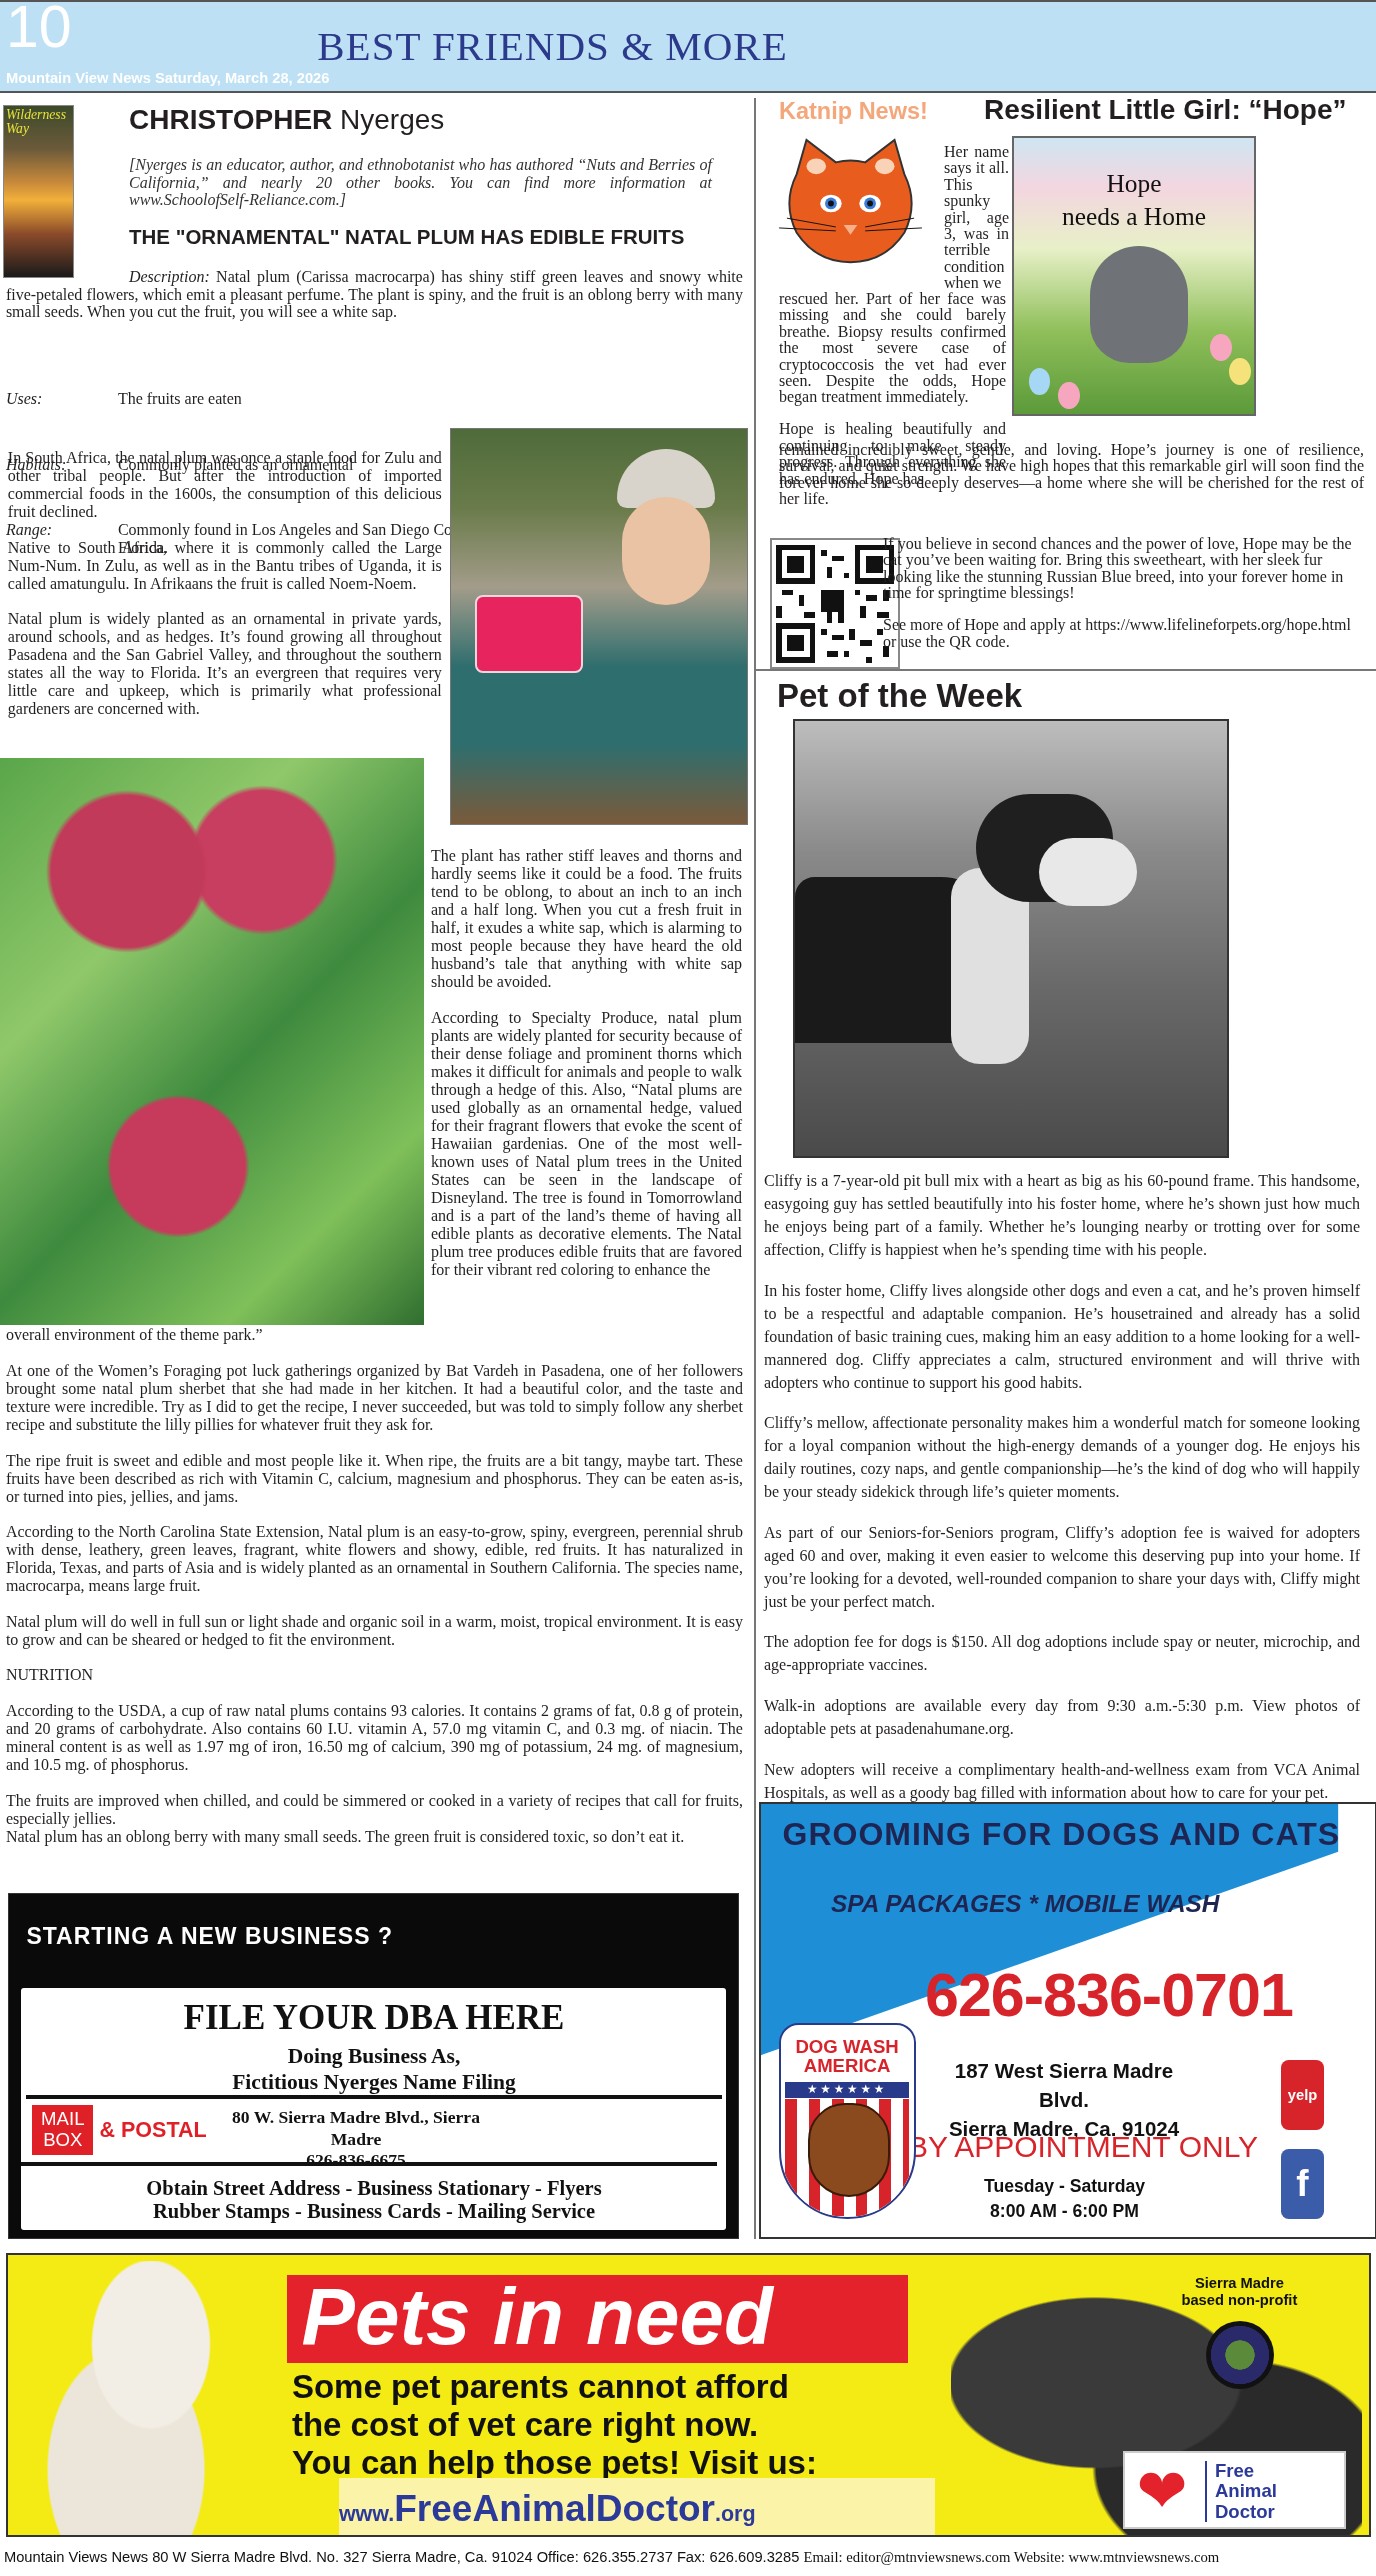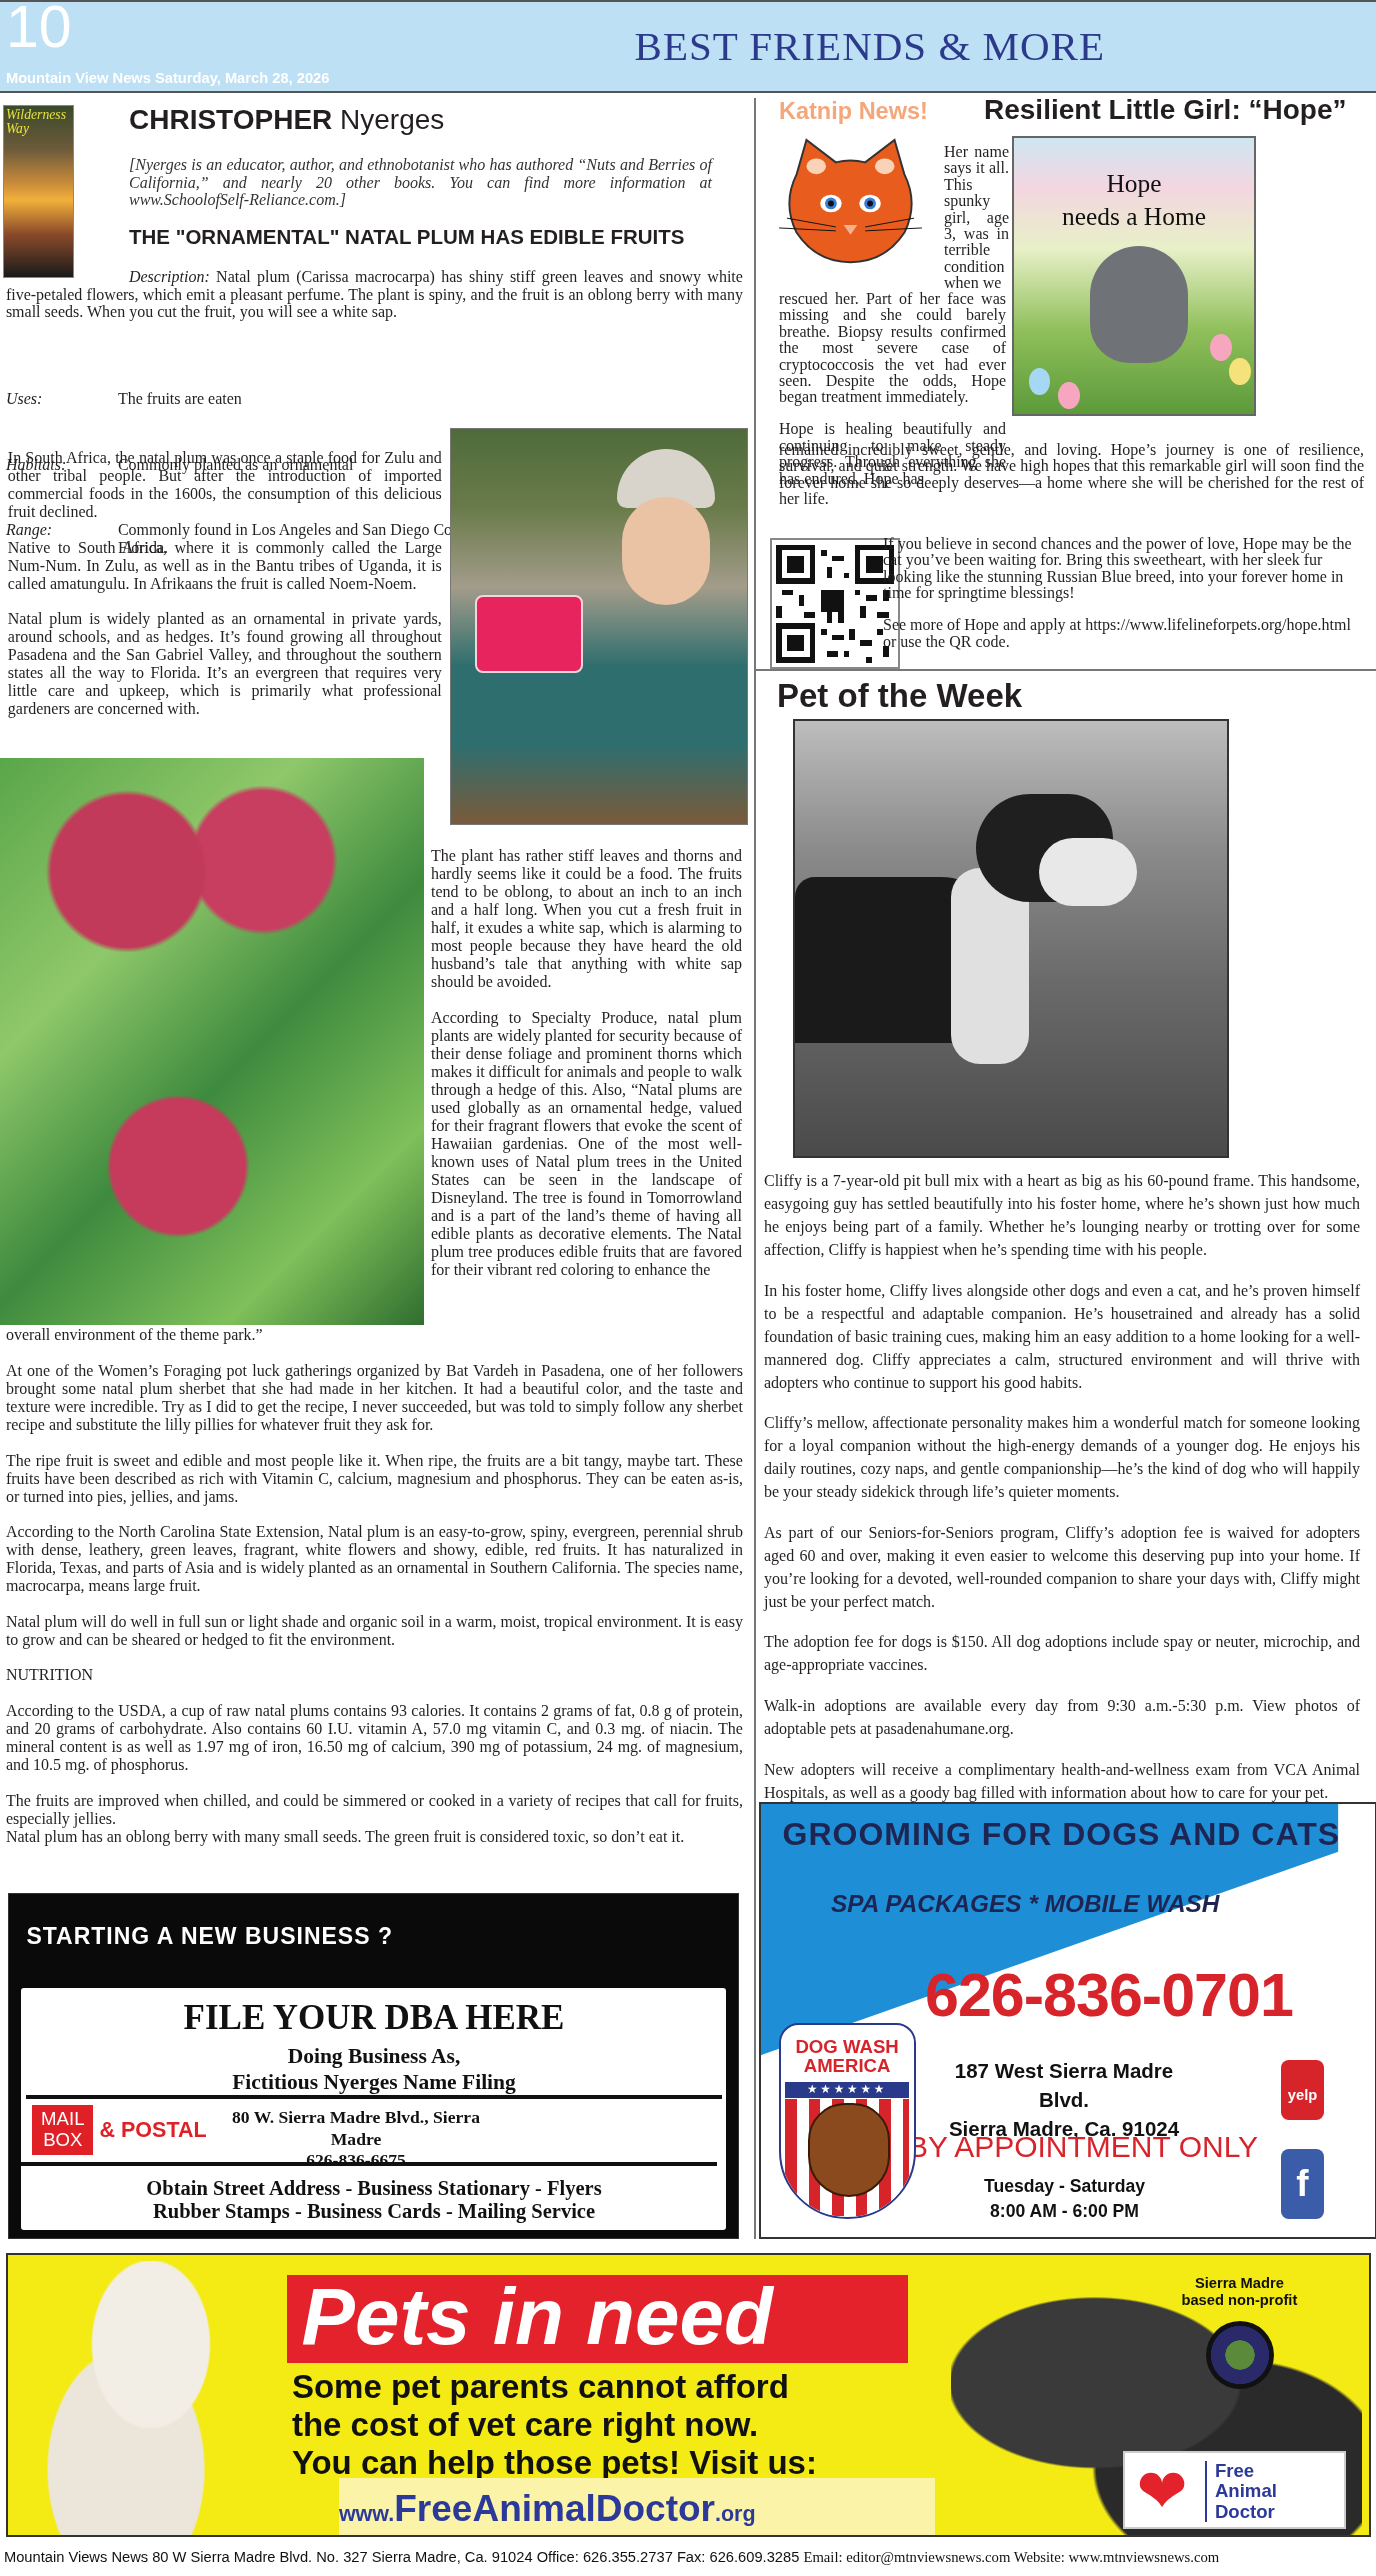--- a/index.html
+++ b/index.html
@@ -4,21 +4,21 @@
 <style>
   * { box-sizing: border-box; margin: 0; padding: 0; }
   html, body { width: 1376px; height: 2576px; background: #fff; overflow: hidden; }
   body { position: relative; font-family: "Liberation Serif", serif; color: #231f20; }
   .abs { position: absolute; }
   p { text-align: justify; }
 
   
   #masthead { left: 0; top: 0; width: 1376px; height: 93px; background: #bde0f4; border-top: 2px solid #555; border-bottom: 2px solid #555; }
   #page-num { left: 5.9px; top: -3.9px; color: #fff; font-family: "Liberation Sans", sans-serif; font-size: 59px; line-height: 59px; }
-  #section-title { left: 0; width: 1105px; top: 19.6px; text-align: right; color: #2c3a8c; font-family: "Liberation Serif", serif; font-size: 41px; letter-spacing: 1px; }
+  #section-title { left: 0; width: 1105px; top: 19.6px; text-align: center; color: #2c3a8c; font-family: "Liberation Serif", serif; font-size: 41px; letter-spacing: 1px; }
   #dateline { left: 5.9px; top: 68px; color: #fff; font-family: "Liberation Sans", sans-serif; font-weight: bold; font-size: 14.7px; }
 
   
   #author-photo { left: 2.9px; top: 105px; width: 71px; height: 173px; background: linear-gradient(180deg,#3b4a2a 0%,#6b5a3a 25%,#c98a3a 45%,#f2b03a 55%,#8a4a2a 75%,#1a1a1a 100%); border: 1px solid #888; }
   #author-photo .cover-title { position: absolute; left: 2px; top: 2px; color: #e8e23a; font-family: "Liberation Serif", serif; font-style: italic; font-size: 13.7px; line-height: 13.7px; }
   #author-name { left: 129px; top: 104px; font-family: "Liberation Sans", sans-serif; font-size: 28px; color: #231f20; }
   #author-name b { font-weight: bold; }
   #author-bio { left: 129px; top: 156px; width: 583px; font-style: italic; font-size: 16px; line-height: 17.6px; text-align: justify; color: #333; }
   #article-headline { left: 129px; top: 225px; font-family: "Liberation Sans", sans-serif; font-weight: bold; font-size: 20.5px; color: #231f20; }
   #desc-para { left: 5.9px; top: 268px; width: 737px; font-size: 16px; line-height: 17.6px; text-indent: 123px; }
@@ -98,21 +98,21 @@
   #groom-ad .g2 { position: absolute; left: 70px; top: 86px; font-family: "Liberation Sans", sans-serif; font-weight: bold; font-style: italic; font-size: 24.4px; color: #1f2552; }
   #groom-ad .phone { position: absolute; left: 164px; top: 156px; font-family: "Liberation Sans", sans-serif; font-weight: bold; font-size: 61px; color: #d7242b; letter-spacing: -1px; }
   #groom-ad .addr { position: absolute; left: 166px; top: 252px; width: 274px; text-align: center; font-family: "Liberation Sans", sans-serif; font-weight: bold; font-size: 20.5px; line-height: 29px; color: #111; }
   #groom-ad .appt { position: absolute; left: 147px; top: 326px; font-family: "Liberation Sans", sans-serif; font-size: 30px; color: #d7242b; }
   #groom-ad .hours { position: absolute; left: 196px; top: 370px; width: 215px; text-align: center; font-family: "Liberation Sans", sans-serif; font-weight: bold; font-size: 17.6px; line-height: 25.4px; color: #111; }
   #groom-ad .badge { position: absolute; left: 17.6px; top: 219px; width: 137px; height: 196px; background: #fff; border: 2.9px solid #2a3a8a; border-radius: 19.6px 19.6px 68px 68px; overflow: hidden; }
   #groom-ad .badge .bt { position: absolute; left: 0; width: 100%; top: 11.7px; text-align: center; font-family: "Liberation Sans", sans-serif; font-weight: bold; font-size: 18.6px; line-height: 19.6px; color: #d7242b; }
   #groom-ad .badge .stars { position: absolute; left: 4.9px; right: 4.9px; top: 57px; height: 15.6px; background: #2a3a8a; color: #fff; font-size: 11.7px; line-height: 15.6px; text-align: center; letter-spacing: 2.9px; }
   #groom-ad .badge .stripes { position: absolute; left: 4.9px; right: 4.9px; top: 74px; height: 117px; background: repeating-linear-gradient(90deg,#d7242b 0 11.7px,#fff 11.7px 23.5px); }
   #groom-ad .badge .dog { position: absolute; left: 27px; top: 78px; width: 82px; height: 94px; background: #8b4a1e; border-radius: 39px 39px 43px 43px; border: 2px solid #3a1a08; }
-  #groom-ad .yelp { position: absolute; left: 520px; top: 256px; width: 43px; height: 60px; background: #d7242b; border-radius: 7.8px; color: #fff; font-family: "Liberation Sans", sans-serif; font-weight: bold; font-size: 14.7px; text-align: center; line-height: 70px; }
+  #groom-ad .yelp { position: absolute; left: 520px; top: 256px; width: 43px; height: 70px; background: #d7242b; border-radius: 7.8px; color: #fff; font-family: "Liberation Sans", sans-serif; font-weight: bold; font-size: 14.7px; text-align: center; line-height: 70px; }
   #groom-ad .fb { position: absolute; left: 520px; top: 345px; width: 43px; height: 70px; background: #3b5ca8; border-radius: 7.8px; color: #fff; font-family: "Liberation Sans", sans-serif; font-weight: bold; font-size: 37px; text-align: center; line-height: 70px; }
 
   
   #pets-ad { left: 5.9px; top: 2253px; width: 1365px; height: 284px; background: #f3eb13; border: 2px solid #333; overflow: hidden; }
   #pets-ad .dogL { position: absolute; left: 5.9px; top: 5.9px; width: 249px; height: 278px; background: radial-gradient(ellipse at 55% 30%, #f2eee6 0 30%, transparent 31%), radial-gradient(ellipse at 45% 75%, #ece6da 0 40%, transparent 41%); }
   #pets-ad .dogR { position: absolute; left: 943px; top: 0; width: 411px; height: 284px; background: radial-gradient(ellipse at 35% 45%, #3a3a3a 0 38%, transparent 39%), radial-gradient(ellipse at 70% 75%, #2a2a2a 0 35%, transparent 36%); }
   #pets-ad .banner { position: absolute; left: 279px; top: 19.6px; width: 621px; height: 88px; background: #e3222b; }
   #pets-ad .banner span { position: absolute; left: 14.7px; top: -3.9px; font-family: "Liberation Sans", sans-serif; font-weight: bold; font-style: italic; font-size: 80px; color: #fff; }
   #pets-ad .lines { position: absolute; left: 284px; top: 113px; font-family: "Liberation Sans", sans-serif; font-weight: bold; font-size: 33px; line-height: 38px; color: #111; }
   #pets-ad .url { position: absolute; left: 319px; top: 223px; width: 596px; height: 61px; background: #fbf3a8; text-align: left; font-family: "Liberation Sans", sans-serif; font-weight: bold; color: #2b3a9a; line-height: 61px; margin-left: 12px; }

